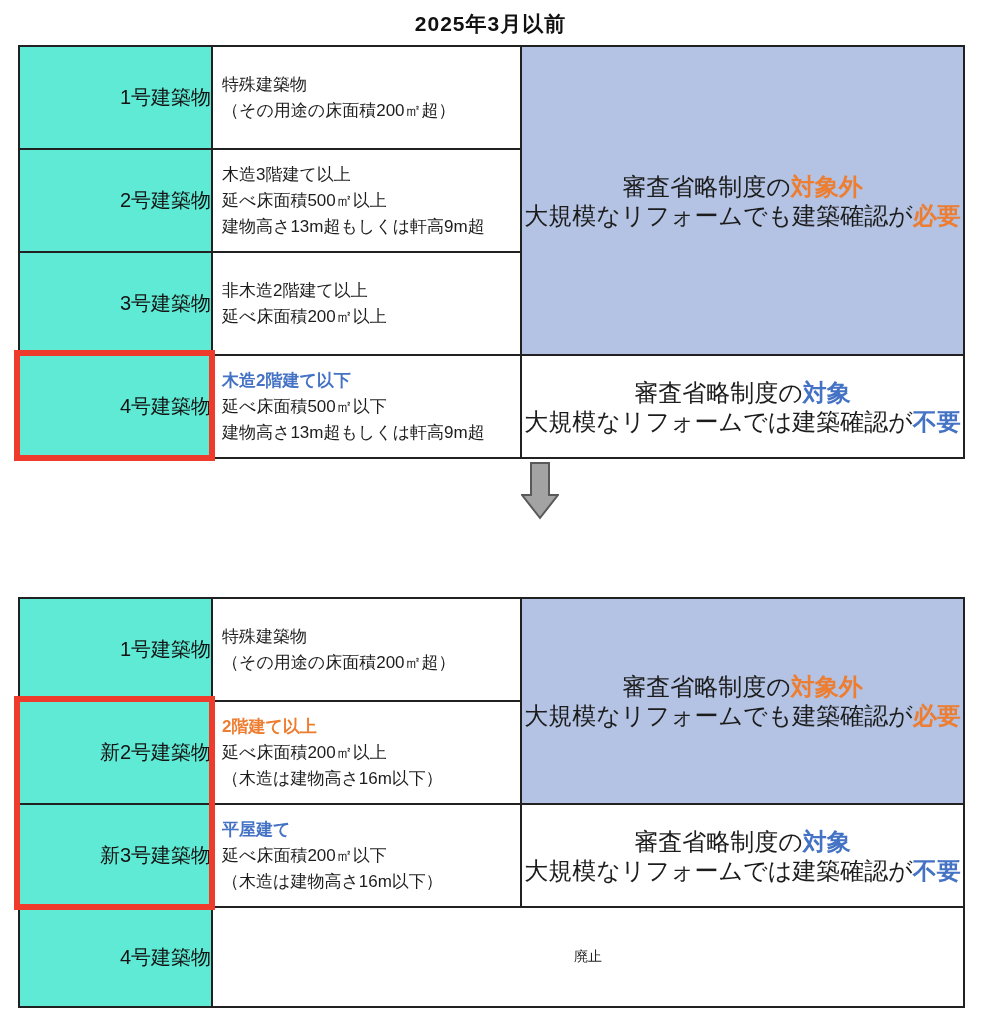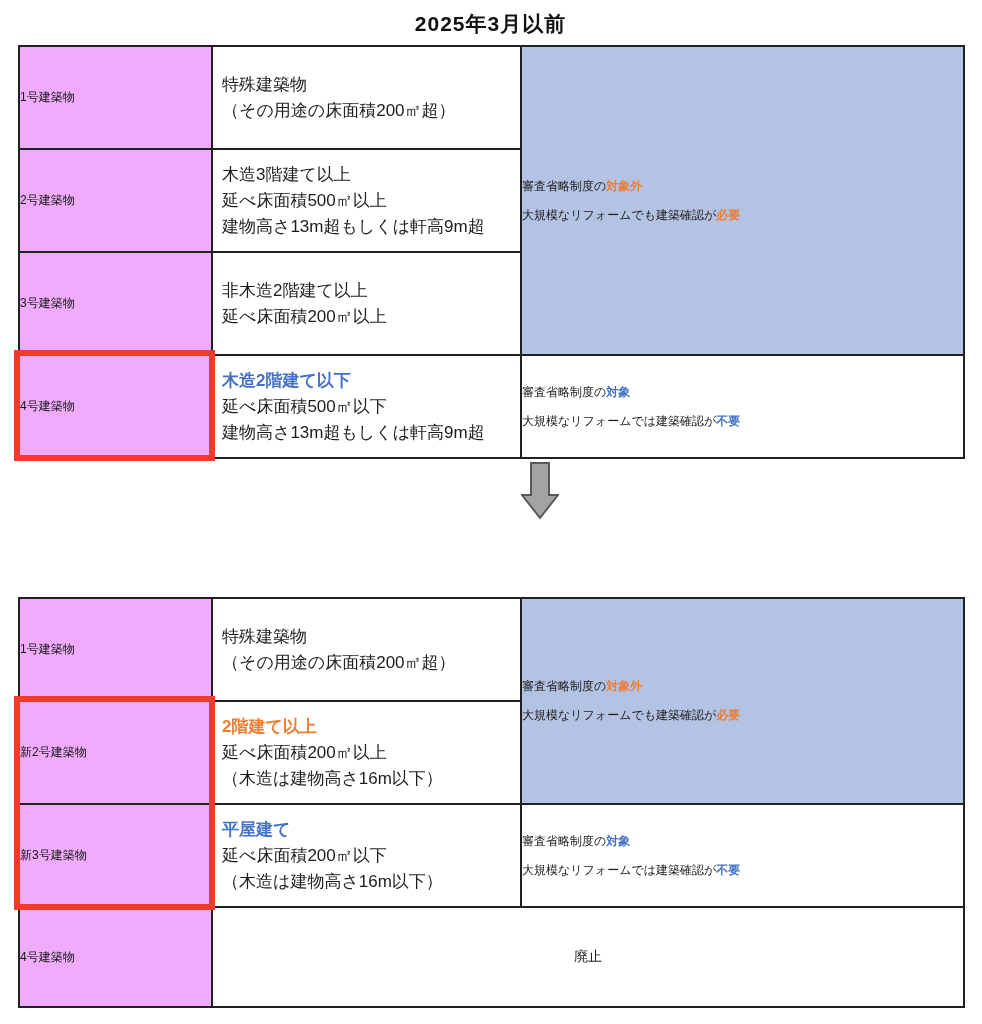--- a/index.html
+++ b/index.html
@@ -17,26 +17,26 @@
   .wrap-before { top:45px; }
   .wrap-after  { top:597px; }
 
   table.reg-table {
     border-collapse:collapse; table-layout:fixed; width:945px;
     border:1px solid #212121;
   }
   table.reg-table td { border:2px solid #212121; overflow:hidden; }
 
   .label-cell {
-    background:#f0abfc; text-align:left; vertical-align:middle;
-    font-size:12px; color:#141414;
+    background:#5eead4; text-align:right; vertical-align:middle;
+    font-size:20px; color:#141414;
   }
   .desc-cell { padding:6px 10px 6px 9px; vertical-align:middle; font-size:17px; }
   .desc-cell .line { line-height:26px; text-align:left; }
-  .status-cell { text-align:left; vertical-align:middle; font-size:12px; }
+  .status-cell { text-align:center; vertical-align:middle; font-size:24px; }
   .status-cell .line { line-height:29px; }
   .blue-bg { background:#b4c3e3; }
   .abolish-cell { text-align:center; vertical-align:middle; font-size:14px; }
 
   .c-orange { color:#ed7d31; }
   .c-blue   { color:#4472c4; }
   .b        { font-weight:bold; }
 
   .red-overlay {
     position:absolute; border:6px solid #ee3b2b;

